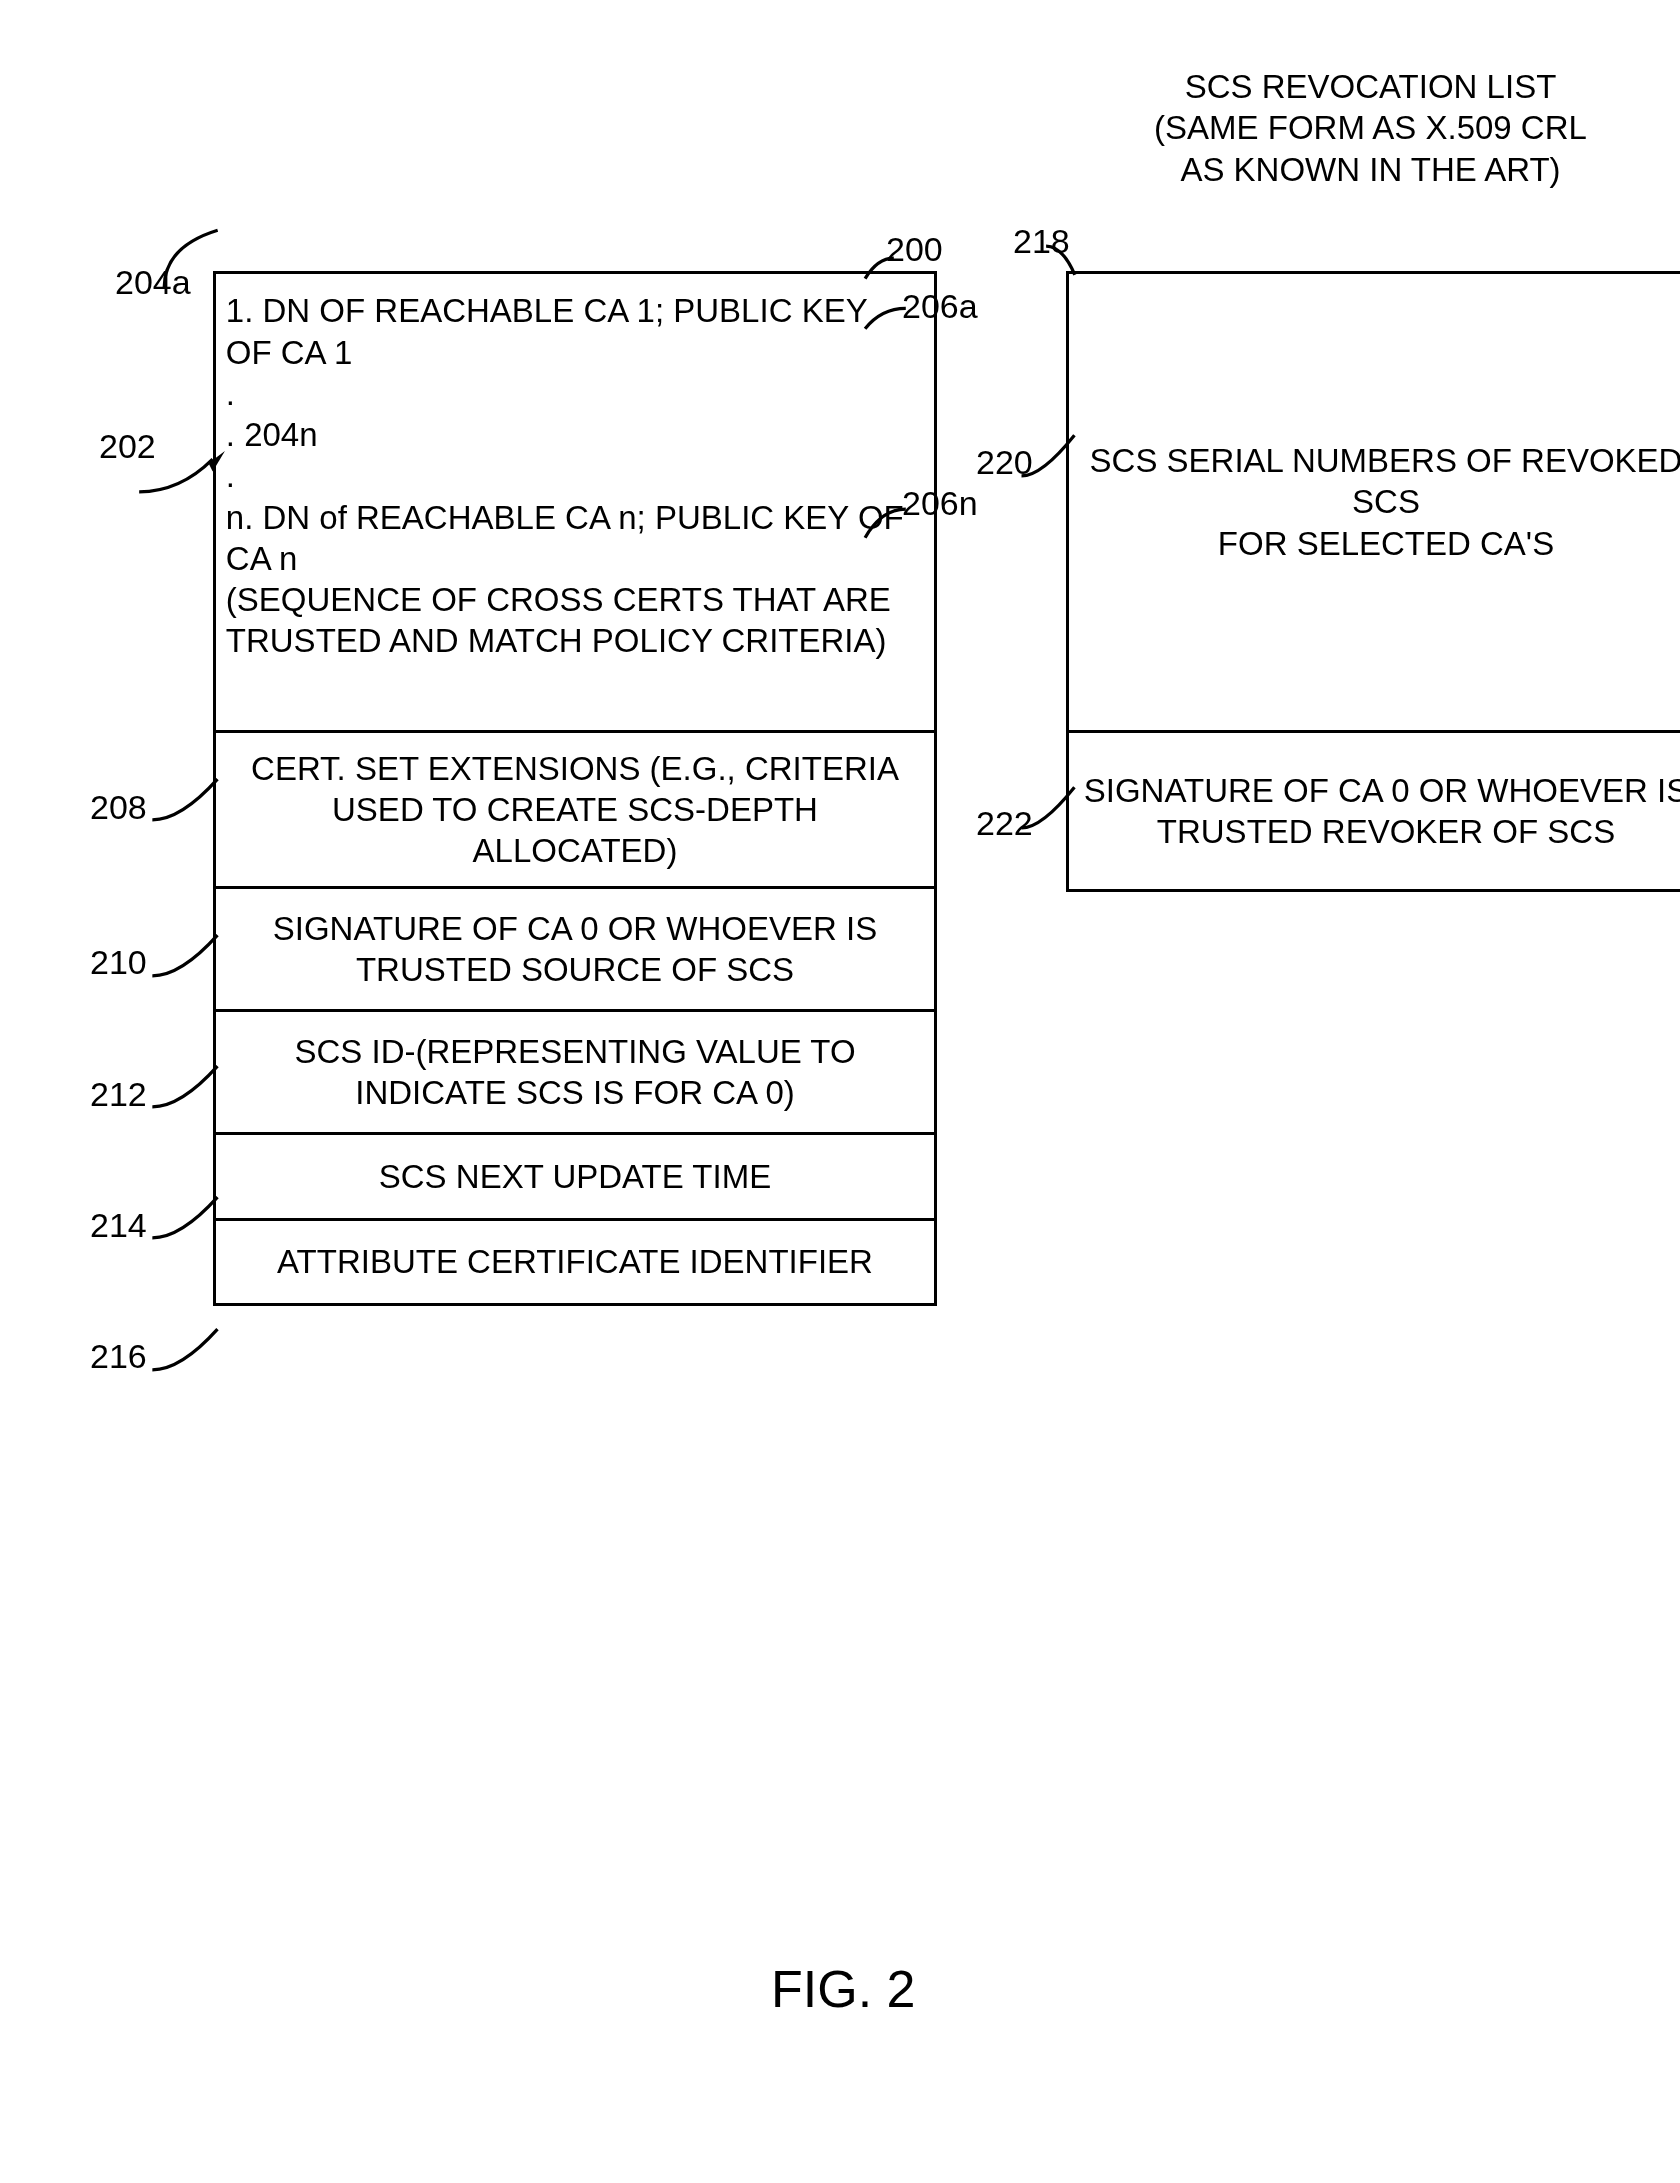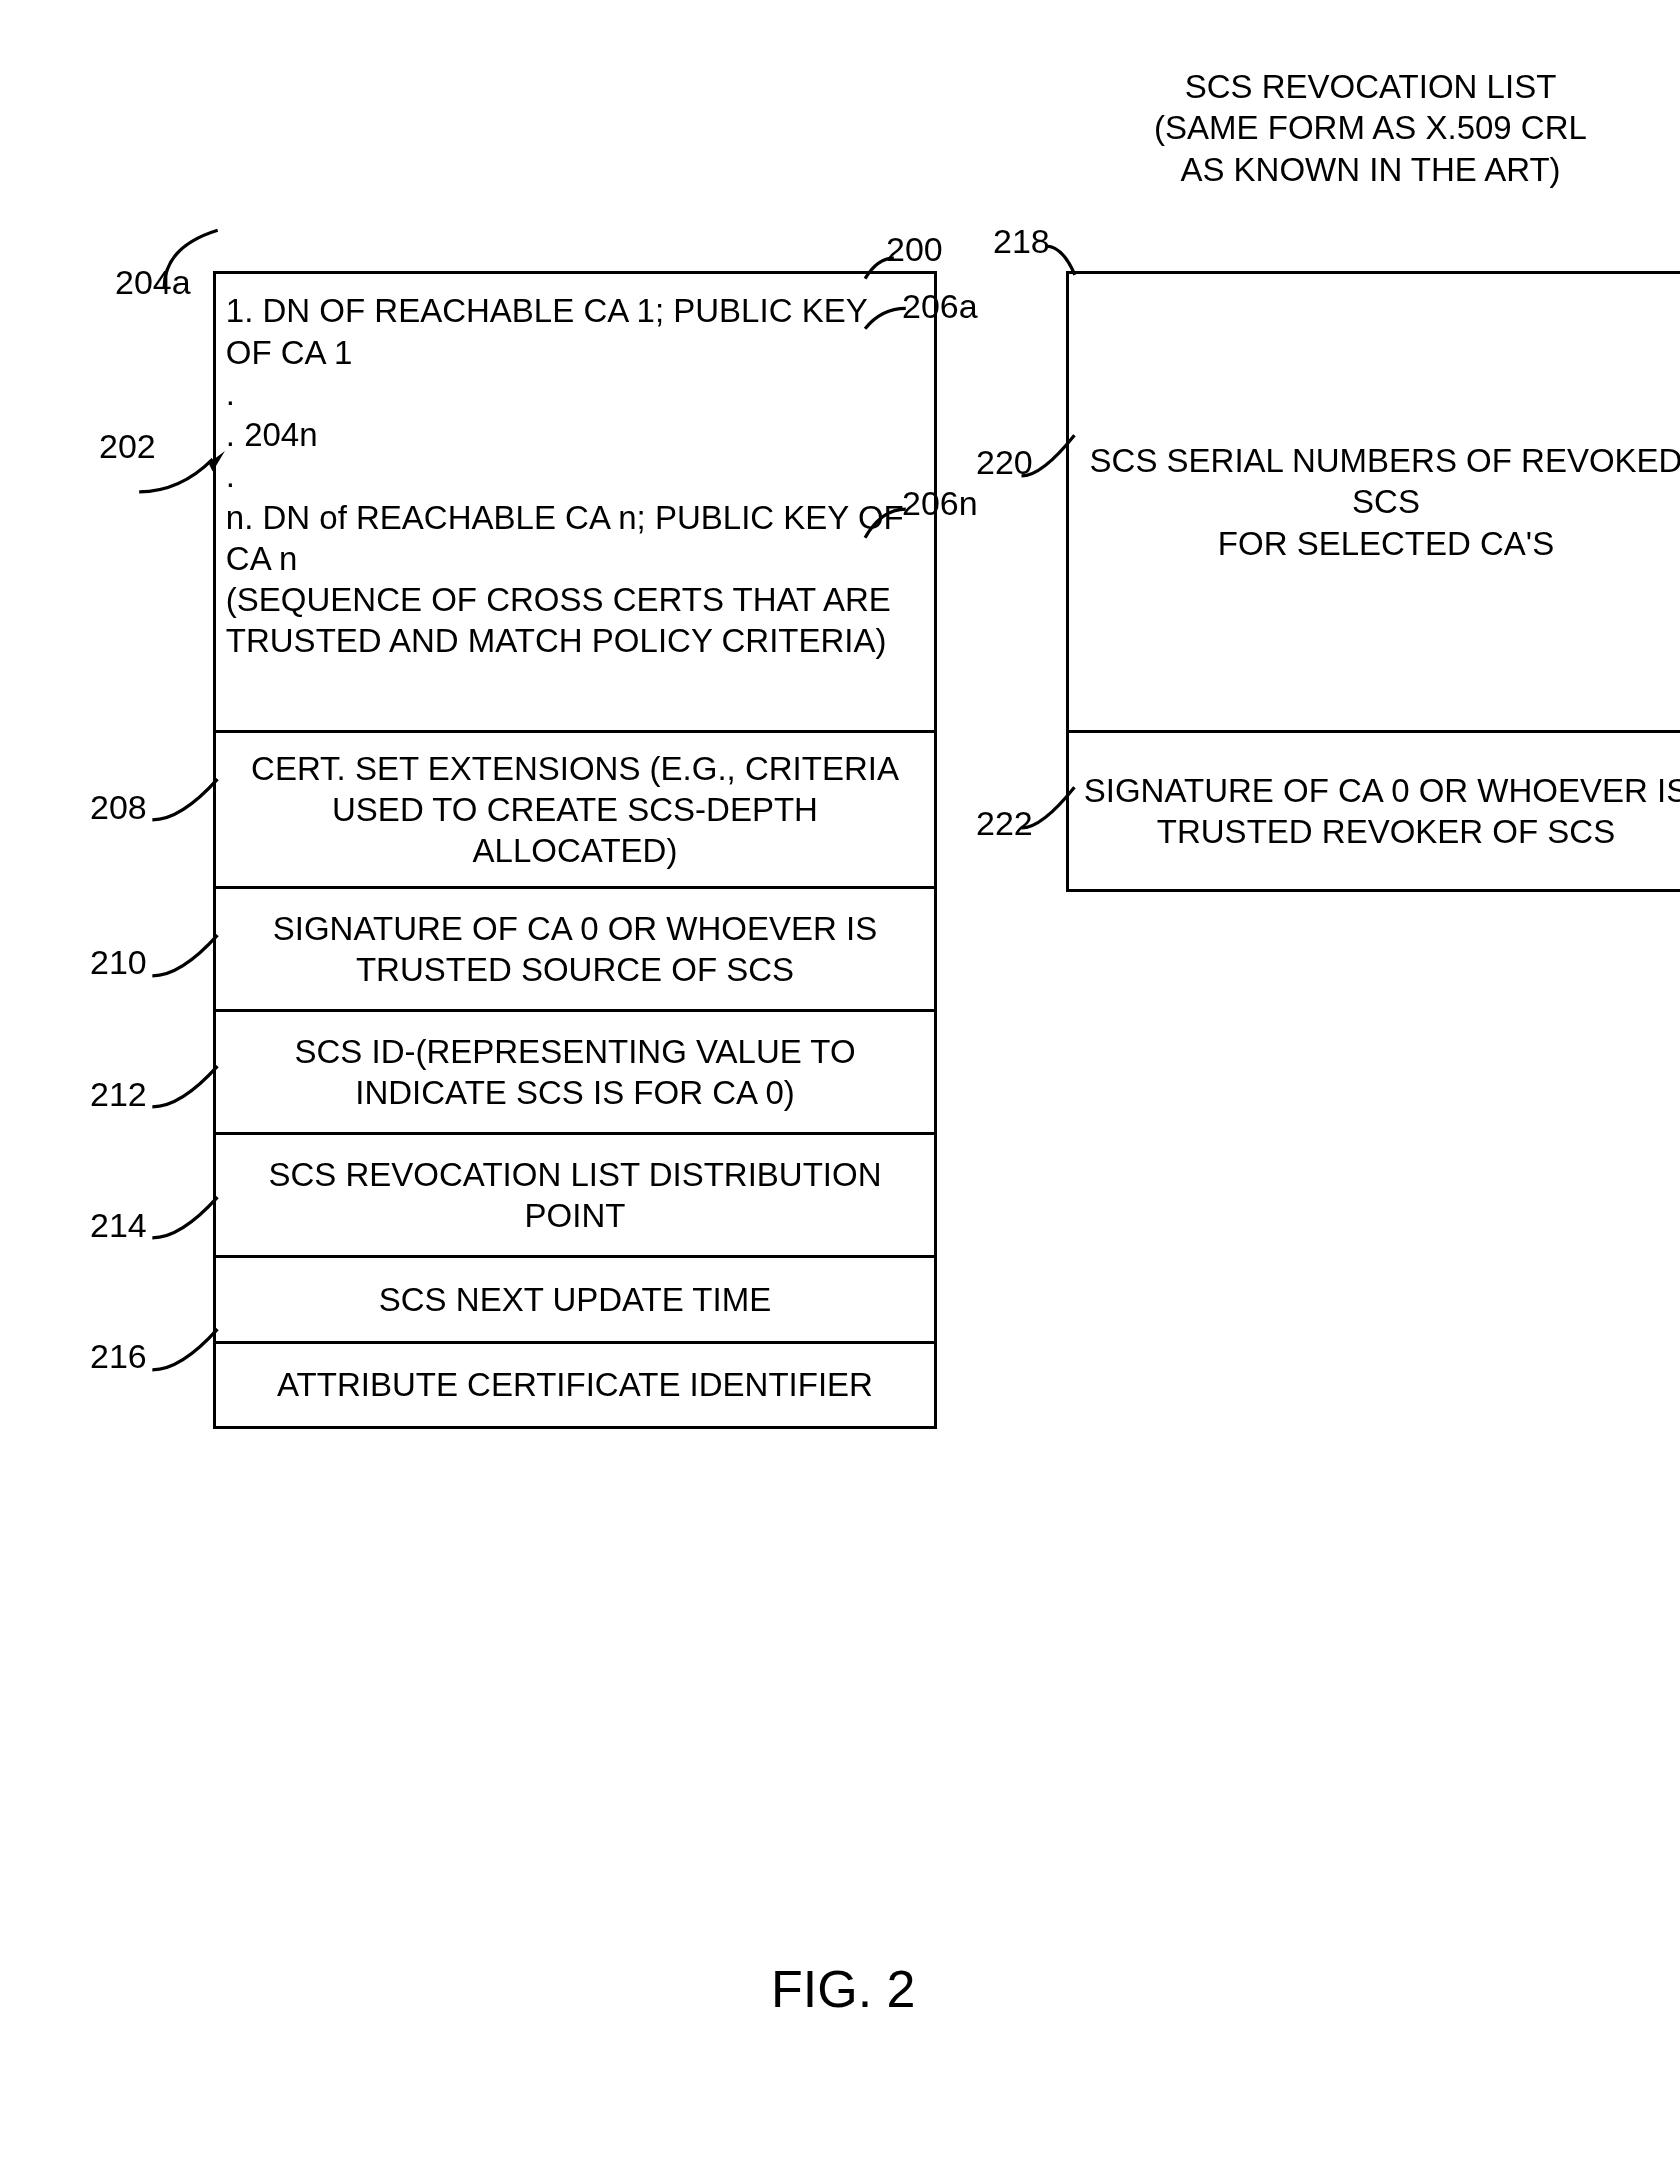--- a/index.html
+++ b/index.html
@@ -68,22 +68,20 @@
 CA n
 (SEQUENCE OF CROSS CERTS THAT ARE
 TRUSTED AND MATCH POLICY CRITERIA)</div>
     <div class="cell" style="height:156px;">CERT. SET EXTENSIONS (E.G., CRITERIA
 USED TO CREATE SCS-DEPTH
 ALLOCATED)</div>
     <div class="cell" style="height:123px;">SIGNATURE OF CA 0 OR WHOEVER IS
 TRUSTED SOURCE OF SCS</div>
     <div class="cell" style="height:123px;">SCS ID-(REPRESENTING VALUE TO
 INDICATE SCS IS FOR CA 0)</div>
-    <div class="cell" style="height:123px;">SCS REVOCATION LIST DISTRIBUTION
-POINT</div>
     <div class="cell" style="height:86px;">SCS NEXT UPDATE TIME</div>
     <div class="cell last" style="height:82px;">ATTRIBUTE CERTIFICATE IDENTIFIER</div>
   </div>
 
   <div class="title" style="left:1042px; top:33px; width:591px;">SCS REVOCATION LIST
 (SAME FORM AS X.509 CRL
 AS KNOWN IN THE ART)</div>
 
   <div class="box" style="left:1033px; top:238px; width:640px;">
     <div class="cell" style="height:459px;">SCS SERIAL NUMBERS OF REVOKED SCS
@@ -136,21 +134,21 @@
   <div class="ref-label" style="left:869px; top:254px;">206a</div>
   <svg class="curve" style="left:828px; top:271px;" width="57" height="33" viewBox="0 0 70 40">
     <path d="M 55 5 Q 25 5 5 30" stroke="#000" stroke-width="4" fill="none"></path>
   </svg>
 
   <div class="ref-label" style="left:869px; top:451px;">206n</div>
   <svg class="curve" style="left:828px; top:472px;" width="57" height="41" viewBox="0 0 70 50">
     <path d="M 55 5 Q 25 5 5 40" stroke="#000" stroke-width="4" fill="none"></path>
   </svg>
 
-  <div class="ref-label" style="left:960px; top:189px;">218</div>
+  <div class="ref-label" style="left:980px; top:189px;">218</div>
   <svg class="curve" style="left:1009px; top:209px;" width="41" height="41" viewBox="0 0 50 50">
     <path d="M 5 5 Q 25 5 40 40" stroke="#000" stroke-width="4" fill="none"></path>
   </svg>
 
   <div class="ref-label" style="left:943px; top:410px;">220</div>
   <svg class="curve" style="left:984px; top:394px;" width="66" height="57" viewBox="0 0 80 70">
     <path d="M 5 60 Q 30 60 70 10" stroke="#000" stroke-width="4" fill="none"></path>
   </svg>
 
   <div class="ref-label" style="left:943px; top:771px;">222</div>

